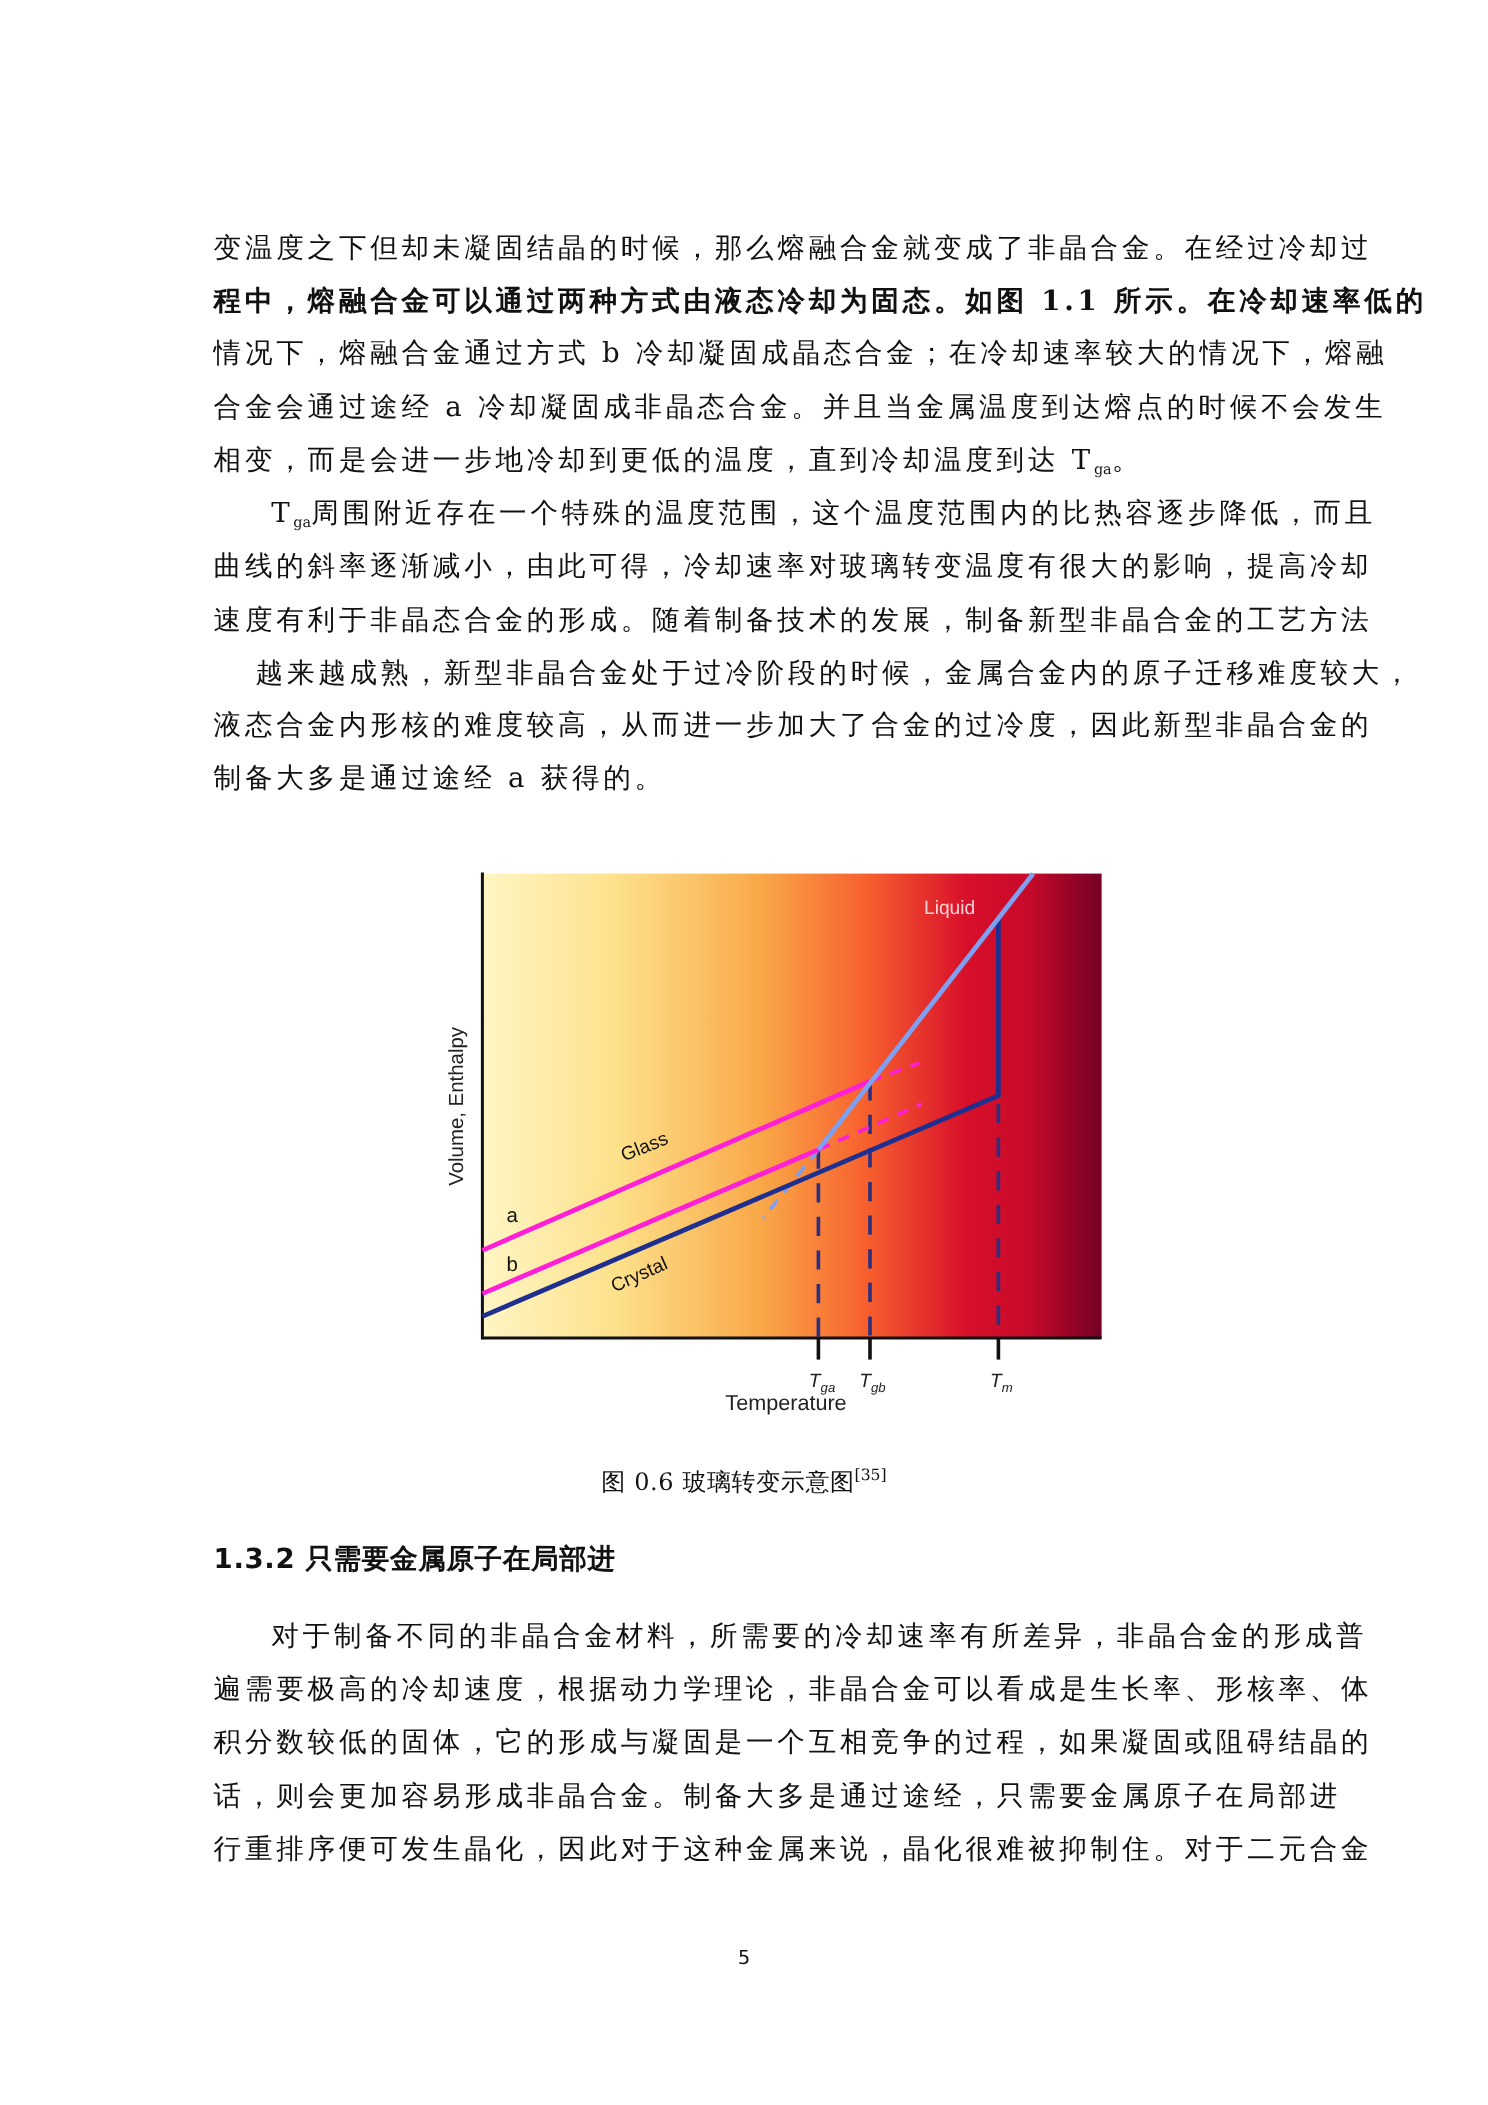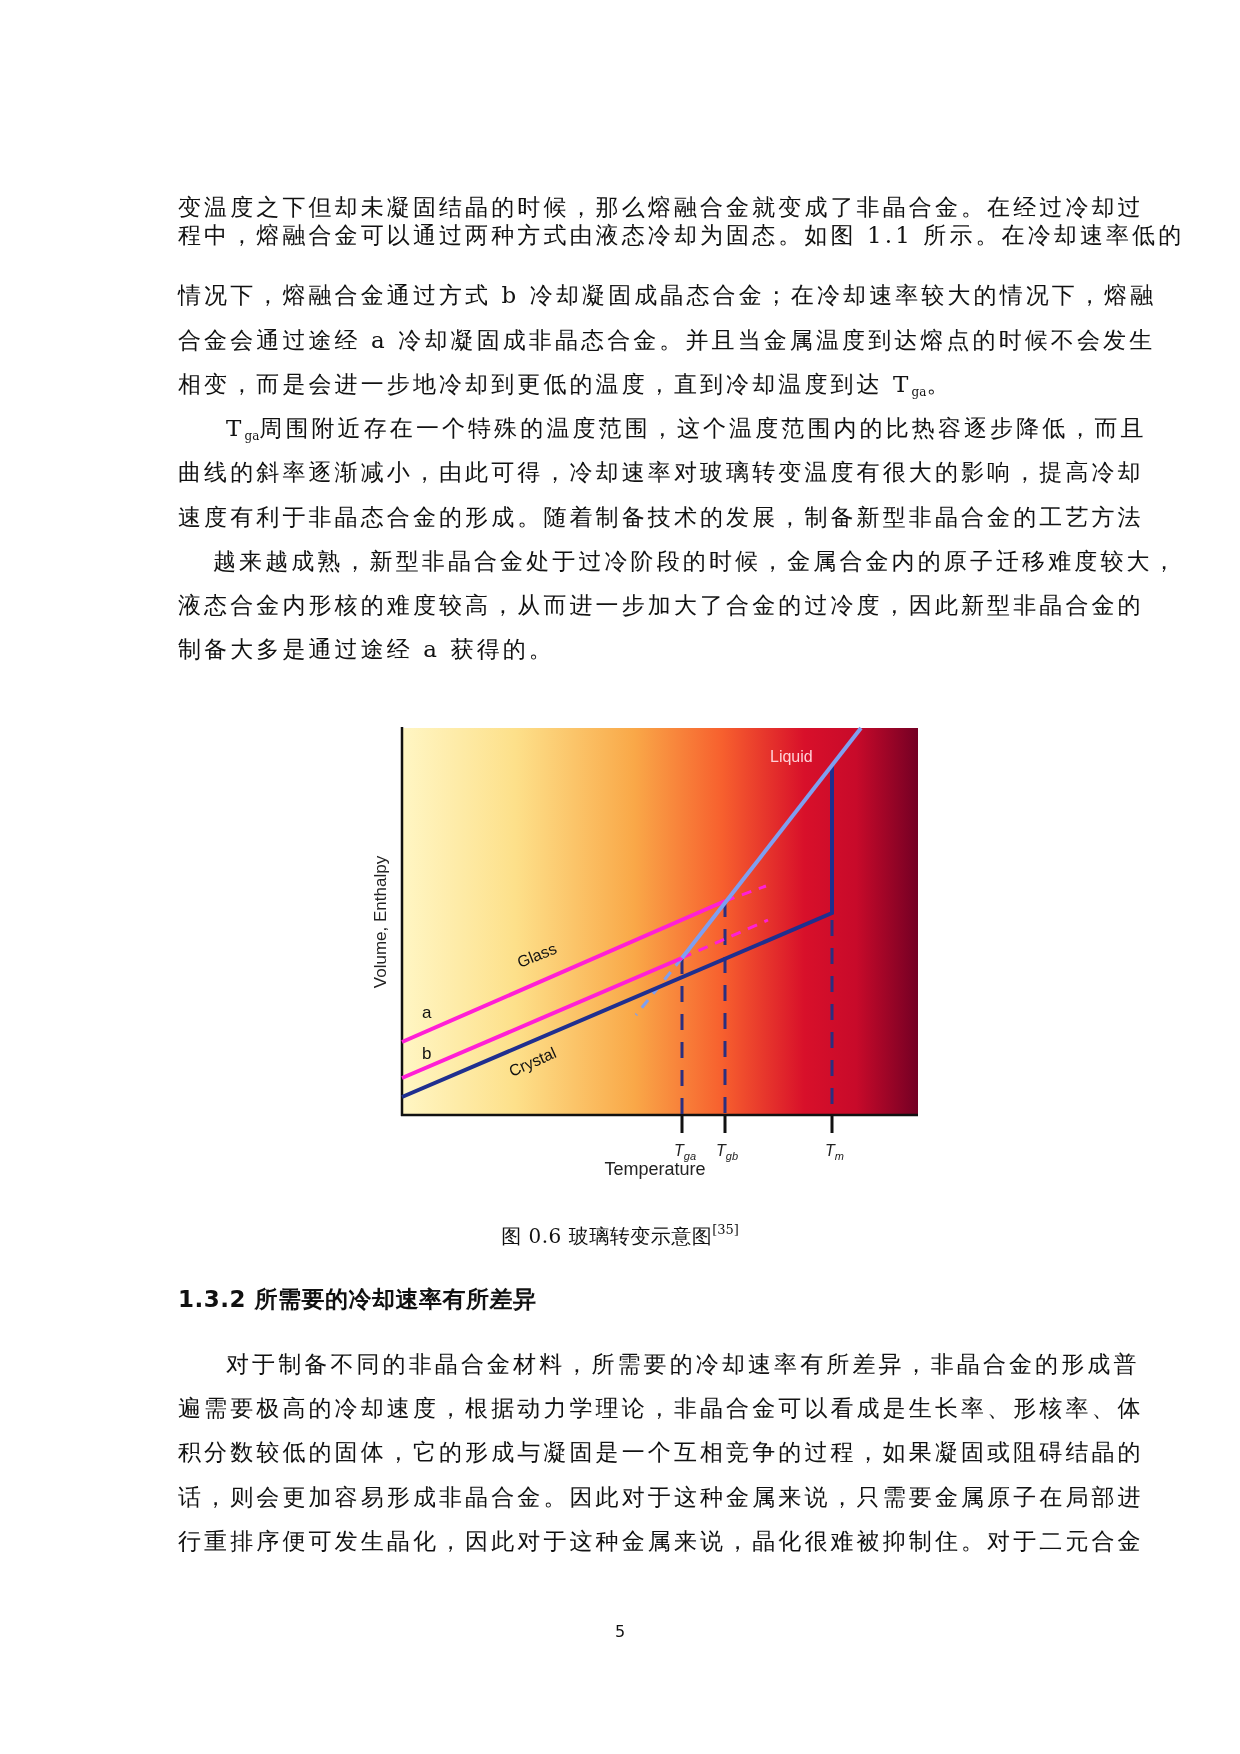--- a/index.html
+++ b/index.html
@@ -18,21 +18,21 @@
              font-size: 16px; font-family: "DejaVu Sans", "Liberation Sans", sans-serif; }
   .figure { position: absolute; left: 360px; top: 710px; width: 560px; height: 470px; }
   .figure svg { display: block; }
   .figtext { font-family: "Liberation Sans", "DejaVu Sans", sans-serif; }
 </style>
 </head>
 <body>
 
 <div>
   <div class="line" style="top:192px;text-align:center;">变温度之下但却未凝固结晶的时候，那么熔融合金就变成了非晶合金。在经过冷却过</div>
-  <div class="line" style="top:220px;">程中，熔融合金可以通过两种方式由液态冷却为固态。如图 1.1 所示。在冷却速率低的</div>
+  <div class="line" style="top:236px;font-weight:bold;">程中，熔融合金可以通过两种方式由液态冷却为固态。如图 1.1 所示。在冷却速率低的</div>
   <div class="line" style="top:280px;">情况下，熔融合金通过方式 b 冷却凝固成晶态合金；在冷却速率较大的情况下，熔融</div>
   <div class="line" style="top:325px;text-align:right;">合金会通过途经 a 冷却凝固成非晶态合金。并且当金属温度到达熔点的时候不会发生</div>
   <div class="line" style="top:369px;">
     <span>相变，而是会进一步地冷却到更低的温度，直到冷却温度到达 T</span><span class="sub">ga</span><span>。</span>
   </div>
 </div>
 
 <div>
   <div class="line indent" style="top:413px;text-align:center;">
     <span>T</span><span class="sub">ga</span><span>周围附近存在一个特殊的温度范围，这个温度范围内的比热容逐步降低，而且</span>
@@ -100,23 +100,23 @@
     <text class="figtext" x="825" y="1156" font-size="16" fill="#222" font-style="italic"><tspan>T</tspan><tspan font-size="11" dy="4">m</tspan></text>
 
     <text class="figtext" x="655" y="1175" font-size="18" fill="#222" text-anchor="middle">Temperature</text>
   </svg>
 </div>
 
 <div class="caption">
   <span>图 0.6 玻璃转变示意图</span><span class="sup">[35]</span>
 </div>
 
-<div class="heading">1.3.2 所需要的冷却速率有所差异</div>
+<div class="heading">1.3.2 只需要金属原子在局部进</div>
 
 <div>
   <div class="line indent" style="top:1349px;">对于制备不同的非晶合金材料，所需要的冷却速率有所差异，非晶合金的形成普</div>
   <div class="line" style="top:1393px;">遍需要极高的冷却速度，根据动力学理论，非晶合金可以看成是生长率、形核率、体</div>
   <div class="line" style="top:1437px;">积分数较低的固体，它的形成与凝固是一个互相竞争的过程，如果凝固或阻碍结晶的</div>
-  <div class="line" style="top:1482px;">话，则会更加容易形成非晶合金。因此对于这种金属来说，只需要金属原子在局部进</div>
+  <div class="line" style="top:1482px;">话，则会更加容易形成非晶合金。制备大多是通过途经，只需要金属原子在局部进</div>
   <div class="line" style="top:1526px;">行重排序便可发生晶化，因此对于这种金属来说，晶化很难被抑制住。对于二元合金</div>
 </div>
 
 <div class="pagenum">5</div>
 
 </body></html>

